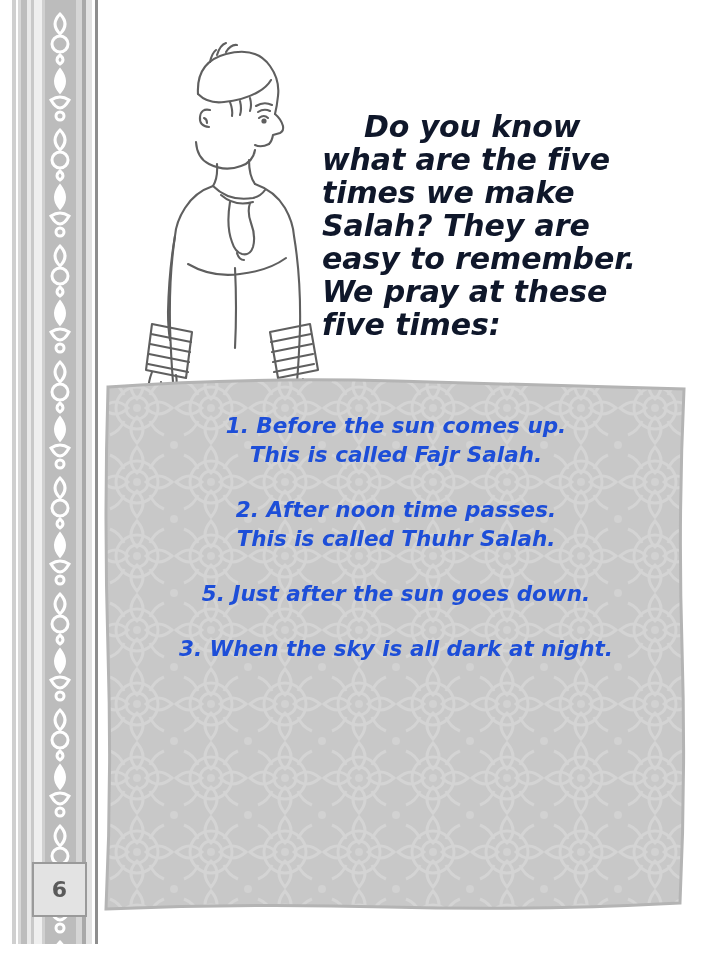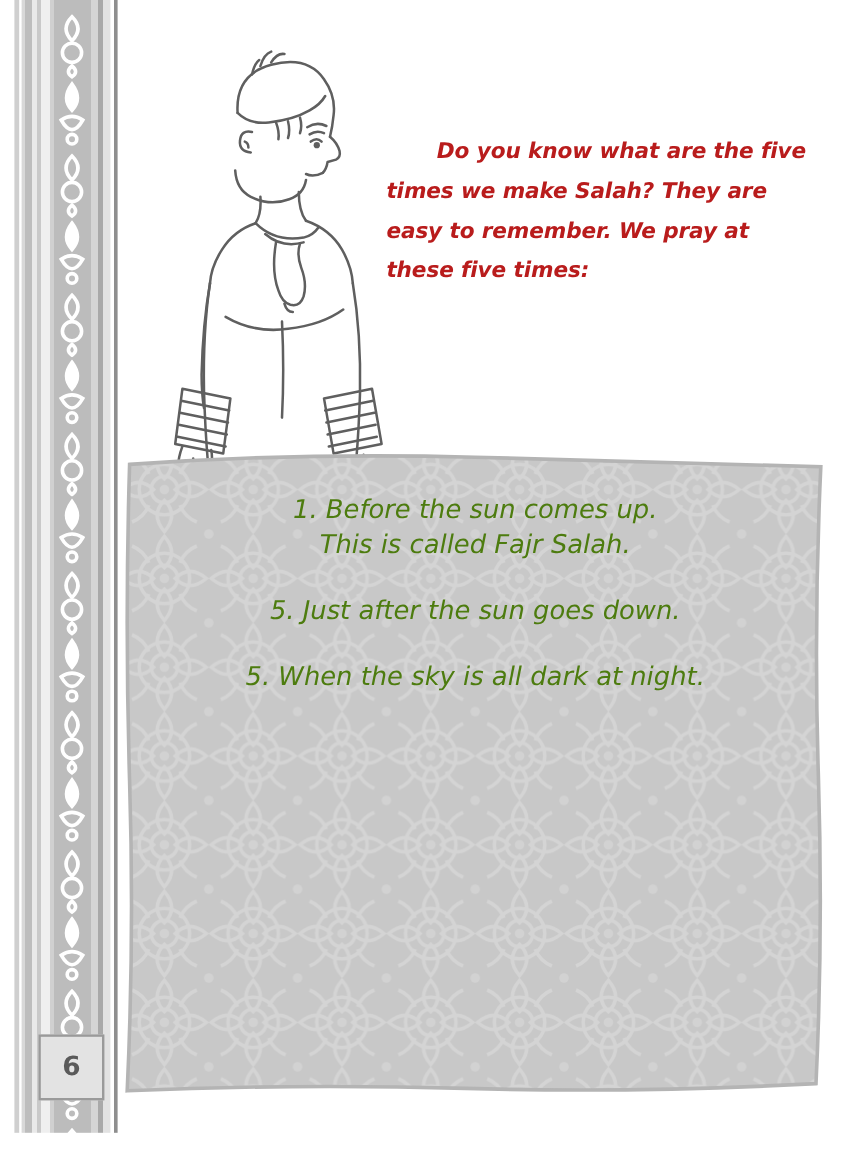--- a/index.html
+++ b/index.html
@@ -95,25 +95,25 @@
     font-family: "DejaVu Sans", sans-serif;
     z-index: 6;
   }
 
   
   .intro-text {
     position: absolute;
     left: 322px;
     top: 110px;
     width: 352px;
-    color: #b91c1c;
+    color: #0f172a;
     font-family: "DejaVu Sans", sans-serif;
     font-weight: bold;
     font-style: italic;
-    font-size: 18px;
+    font-size: 30px;
     line-height: 33px;
     text-indent: 42px;
     letter-spacing: -0.1px;
   }
 
   
   .illustration {
     position: absolute;
     left: 118px;
     top: 32px;
@@ -133,23 +133,23 @@
   .panel-bg {
     position: absolute;
     inset: 0;
   }
   .panel-list {
     position: absolute;
     left: 0;
     top: 40px;
     width: 592px;
     text-align: center;
-    color: #4d7c0f;
+    color: #1d4ed8;
     font-family: "DejaVu Sans", sans-serif;
-    font-weight: normal;
+    font-weight: bold;
     font-style: italic;
     font-size: 21.5px;
     line-height: 29px;
   }
   .panel-item {
     margin-bottom: 26px;
   }
   .panel-item:last-child { margin-bottom: 0; }
   .panel-item .l1 { display: block; }
   .panel-item .l2 { display: block; text-align: center; }
@@ -382,22 +382,26 @@
         <path d="M8 16 q140 -10 288 -6 q150 4 288 8 q-6 130 -2 258 q4 130 -2 256 q-150 8 -292 4 q-142 -4 -282 2 q6 -128 2 -258 q-4 -132 0 -264 Z" fill="url(#damask)" stroke="#b4b4b4" stroke-width="3"></path>
       </svg>
     </div>
 
     <div class="panel-list">
       <div class="panel-item">
         <span class="l1">1. Before the sun comes up.</span>
         <span class="l2">This is called Fajr Salah.</span>
       </div>
       <div class="panel-item">
+        <span class="l1">2. After noon time passes.</span>
+        <span class="l2">This is called Thuhr Salah.</span>
+      </div>
+      <div class="panel-item">
         <span class="l1">5. Just after the sun goes down.</span>
       </div>
       <div class="panel-item">
-        <span class="l1">5. When the sky is all dark at night.</span>
+        <span class="l1">3. When the sky is all dark at night.</span>
       </div>
     </div>
   </div>
 
   <div class="bottom-strip"></div>
 </div>
 
 </body></html>

